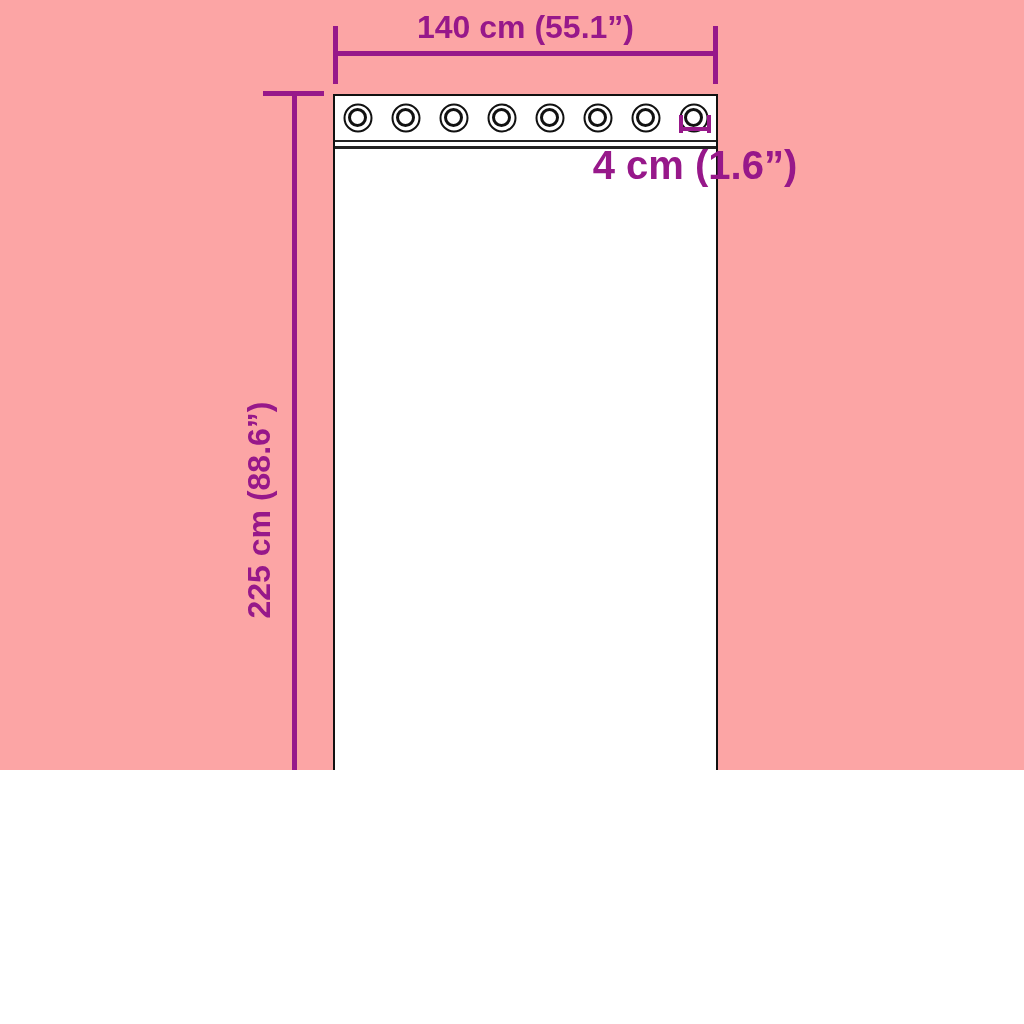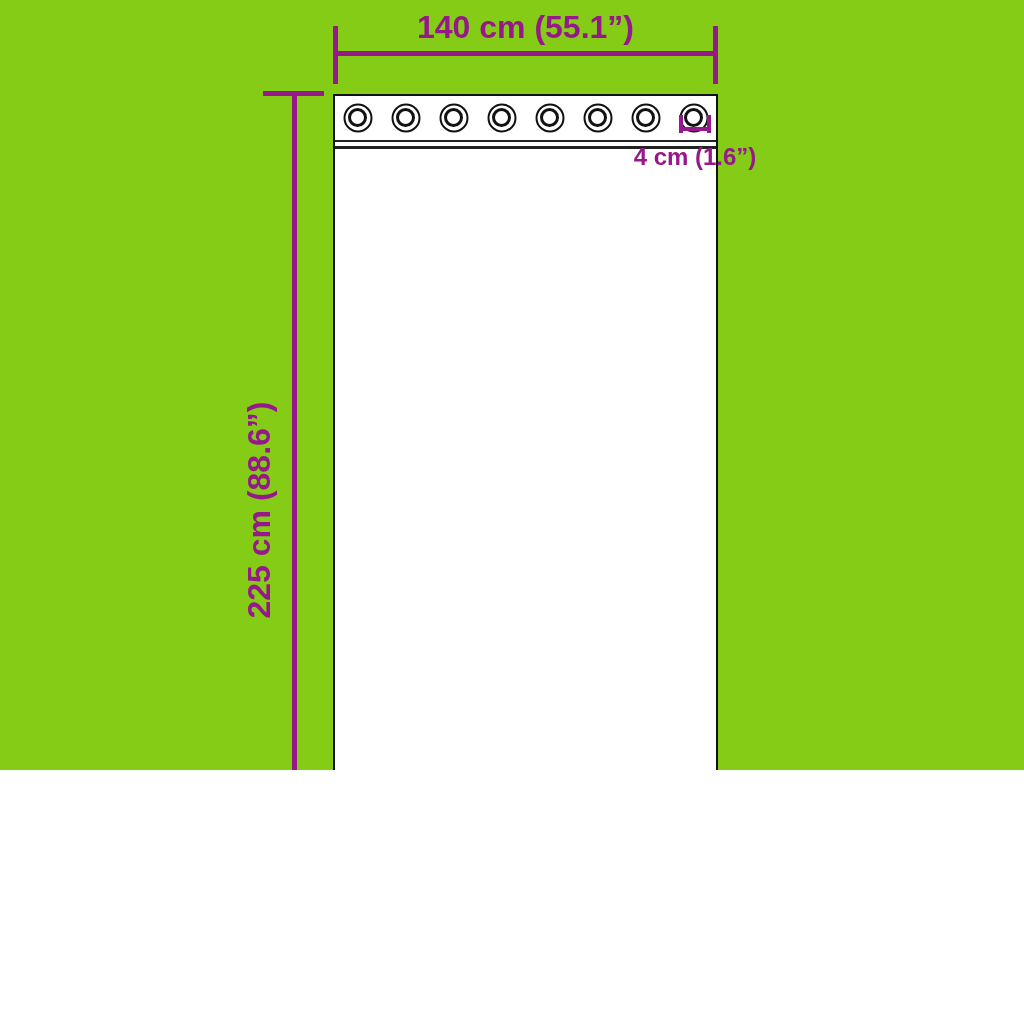--- a/index.html
+++ b/index.html
@@ -4,21 +4,21 @@
 <style>
   html, body {
     margin: 0;
     padding: 0;
     background: #ffffff;
   }
   #canvas {
     position: relative;
     width: 1024px;
     height: 770px;
-    background: #84cc16;
+    background: #fca5a5;
     overflow: hidden;
     font-family: "Liberation Sans", sans-serif;
   }
   
   .curtain-rect {
     position: absolute;
     left: 333px; top: 94px;
     width: 385px; height: 907px;
     box-sizing: border-box;
     border: 2.5px solid #111;
@@ -96,21 +96,21 @@
   }
 
   
   .g-tick-left  { left: 679px; top: 115px; width: 4px;  height: 18px; }
   .g-tick-right { left: 707px; top: 115px; width: 4px;  height: 18px; }
   .g-connector  { left: 679px; top: 127px; width: 32px; height: 4px; }
   .g-label {
     position: absolute;
     left: 695px; top: 143px;
     transform: translateX(-50%);
-    font-size: 24px;
+    font-size: 40px;
     font-weight: bold;
     color: var(--accent, #97188a);
     white-space: nowrap;
   }
 </style>
 </head>
 <body>
 
 <div id="canvas">
 

